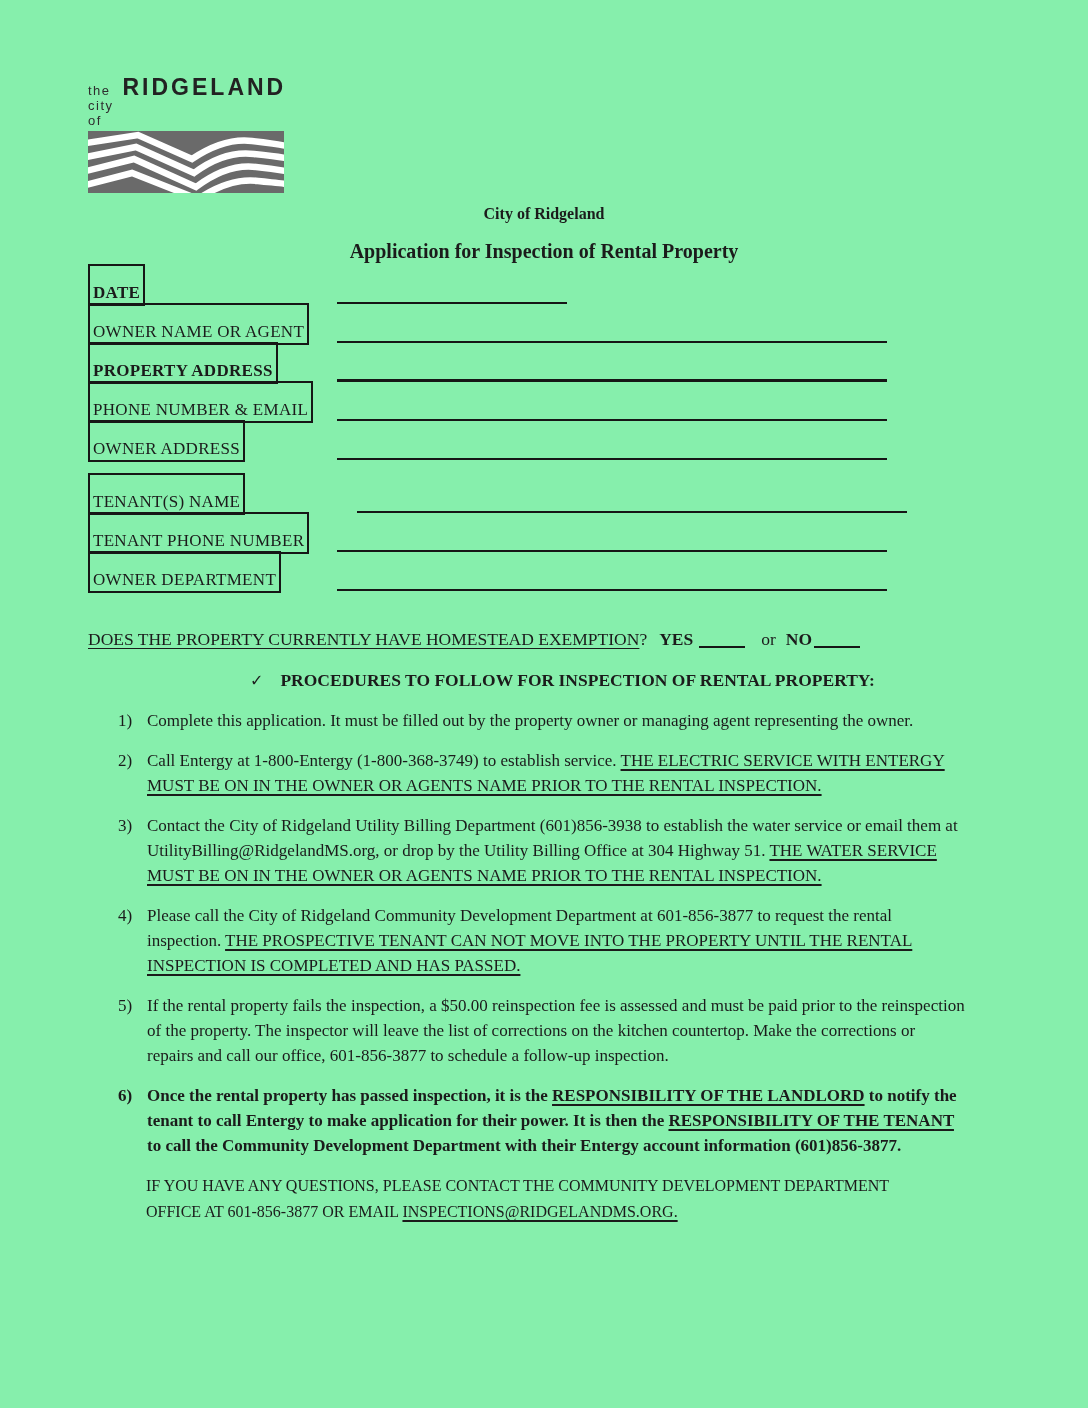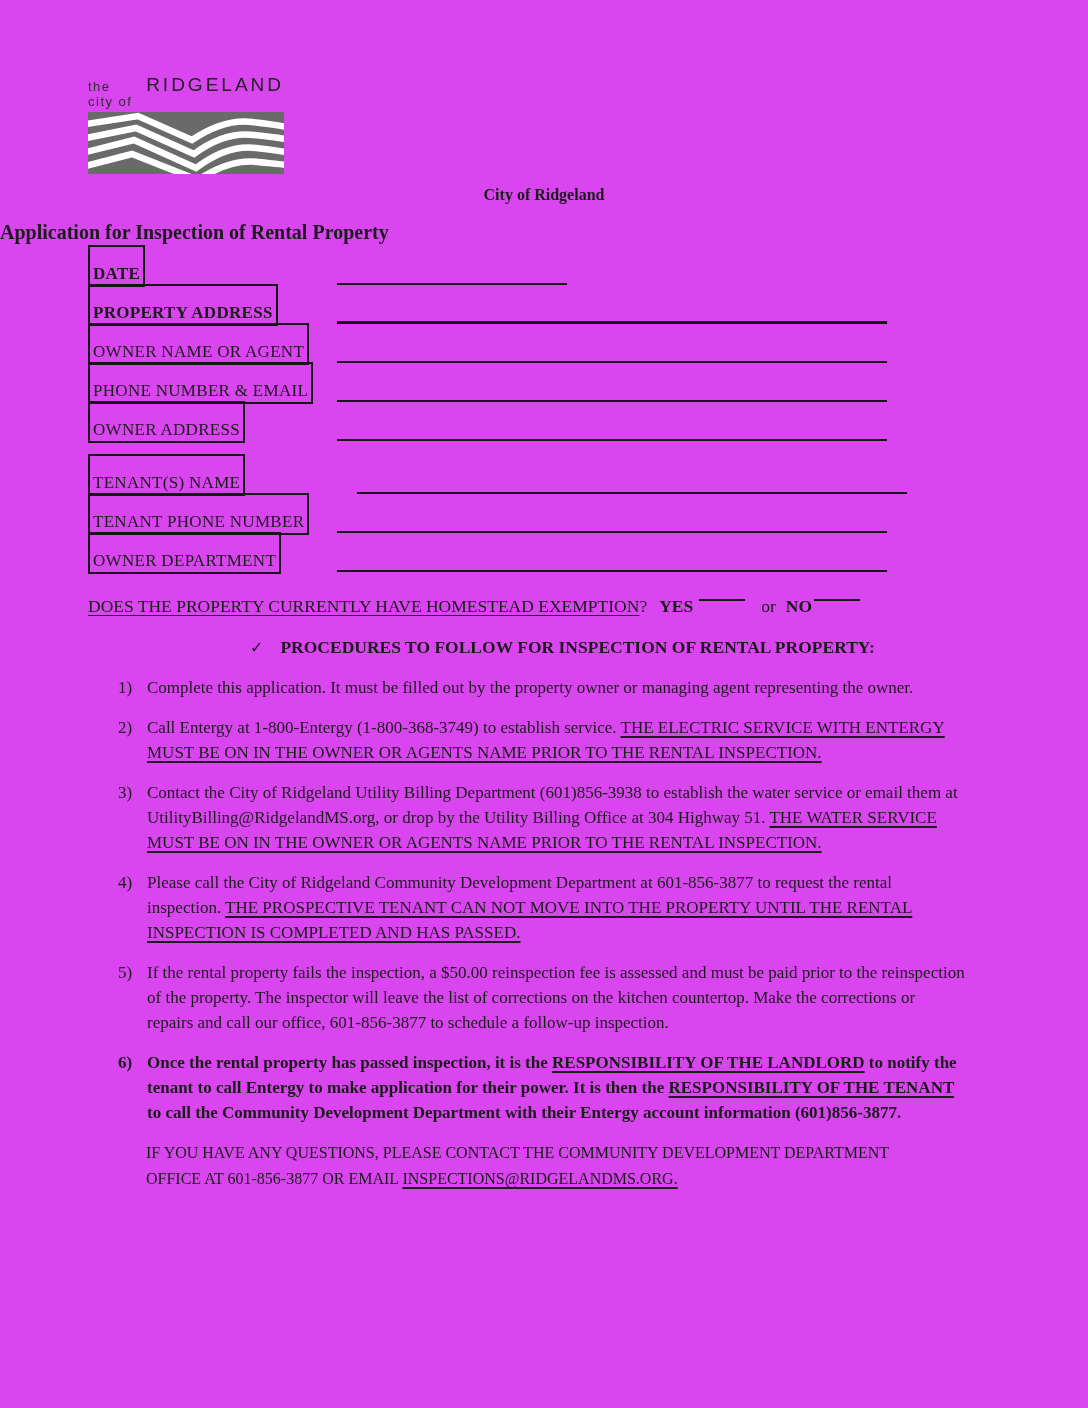--- a/index.html
+++ b/index.html
@@ -1,40 +1,40 @@
 <!DOCTYPE html>
 <html><head>
 <meta charset="utf-8">
 <style>
   html,body{margin:0;padding:0;background:#ffffff;}
   .page{
-    width:1088px;height:1408px;background:#d946ef;position:relative;
+    width:1088px;height:1408px;background:#86efac;position:relative;
     font-family:"Liberation Serif", serif;color:#1b1b1b;overflow:hidden;
   }
   
   .logo{margin:74px 0 0 88px;width:196px;}
   .logo-text{display:flex;align-items:baseline;gap:9px;font-family:"Liberation Sans", sans-serif;}
   .logo-tagline{font-size:13px;letter-spacing:1.5px;color:#2e2e2e;}
-  .logo-name{font-size:19px;letter-spacing:3px;color:#222222;}
+  .logo-name{font-size:23px;letter-spacing:3px;color:#222222;font-weight:bold;}
   .logo-waves{display:block;margin-top:3px;}
   
   .title{text-align:center;font-weight:bold;font-size:16px;margin-top:12px;}
-  .subtitle{text-align:left;font-weight:bold;font-size:20px;margin-top:17px;}
+  .subtitle{text-align:center;font-weight:bold;font-size:20px;margin-top:17px;}
   
   .fields{margin:17px 0 0 88px;}
   .frow{display:flex;align-items:flex-end;height:26px;margin-bottom:13px;}
   .frow.gap-before{margin-top:27px;gap:20px;}
   .flabel-col{width:249px;display:flex;align-items:flex-end;}
   .flabel{border:2px solid #161616;padding:17px 3px 1px 3px;font-size:17px;white-space:nowrap;letter-spacing:.3px;}
   .flabel.bold{font-weight:bold;}
   .fline{border-bottom:2px solid #161616;height:0;width:550px;margin-bottom:2px;}
   .fline.short{width:230px;}
   .fline.thick{border-bottom-width:3px;}
   
-  .homestead{margin:22px 0 0 88px;font-size:17.5px;display:flex;white-space:nowrap;}
+  .homestead{margin:36px 0 0 88px;font-size:17.5px;display:flex;align-items:flex-end;white-space:nowrap;}
   .hq{text-decoration:underline;text-underline-offset:3px;}
   .yn{font-weight:bold;}
   .yes-label{margin-left:12px;}
   .blank{display:inline-block;width:46px;border-bottom:2px solid #161616;height:3px;margin:0 0 2px 6px;}
   .or-label{margin:0 10px 0 16px;}
   .blank.no-blank{margin-left:2px;}
   
   .proc-head{margin:20px 0 0 250px;display:flex;gap:17px;font-weight:bold;font-size:17.5px;align-items:baseline;}
   .check{font-size:16px;font-family:"DejaVu Sans", sans-serif;}
   .plist{margin:17px 0 0 118px;}
@@ -71,29 +71,29 @@
 
   <div class="fields">
     <div class="frow">
       <div class="flabel-col">
           <span class="flabel bold">DATE</span>
         </div>
       <div class="fline short"></div>
     </div>
     <div class="frow">
       <div class="flabel-col">
+          <span class="flabel">OWNER NAME OR AGENT</span>
+        </div>
+      <div class="fline"></div>
+    </div>
+    <div class="frow">
+      <div class="flabel-col">
           <span class="flabel bold">PROPERTY ADDRESS</span>
         </div>
       <div class="fline thick"></div>
-    </div>
-    <div class="frow">
-      <div class="flabel-col">
-          <span class="flabel">OWNER NAME OR AGENT</span>
-        </div>
-      <div class="fline"></div>
     </div>
     <div class="frow">
       <div class="flabel-col">
           <span class="flabel">PHONE NUMBER &amp; EMAIL</span>
         </div>
       <div class="fline"></div>
     </div>
     <div class="frow">
       <div class="flabel-col">
           <span class="flabel">OWNER ADDRESS</span>

